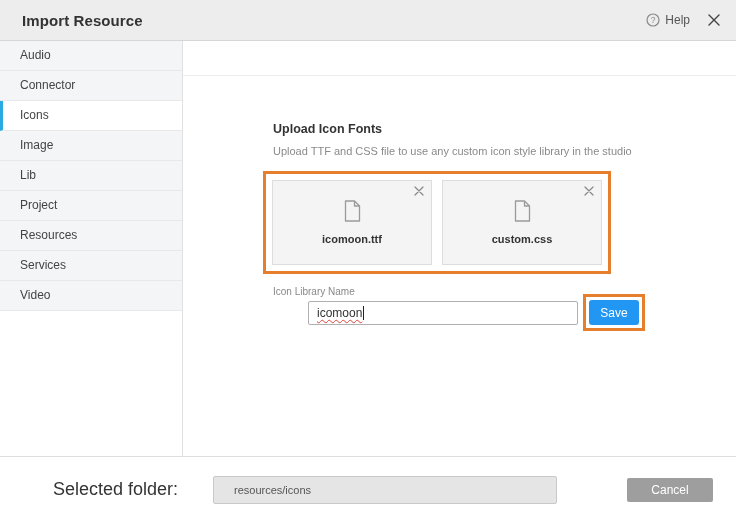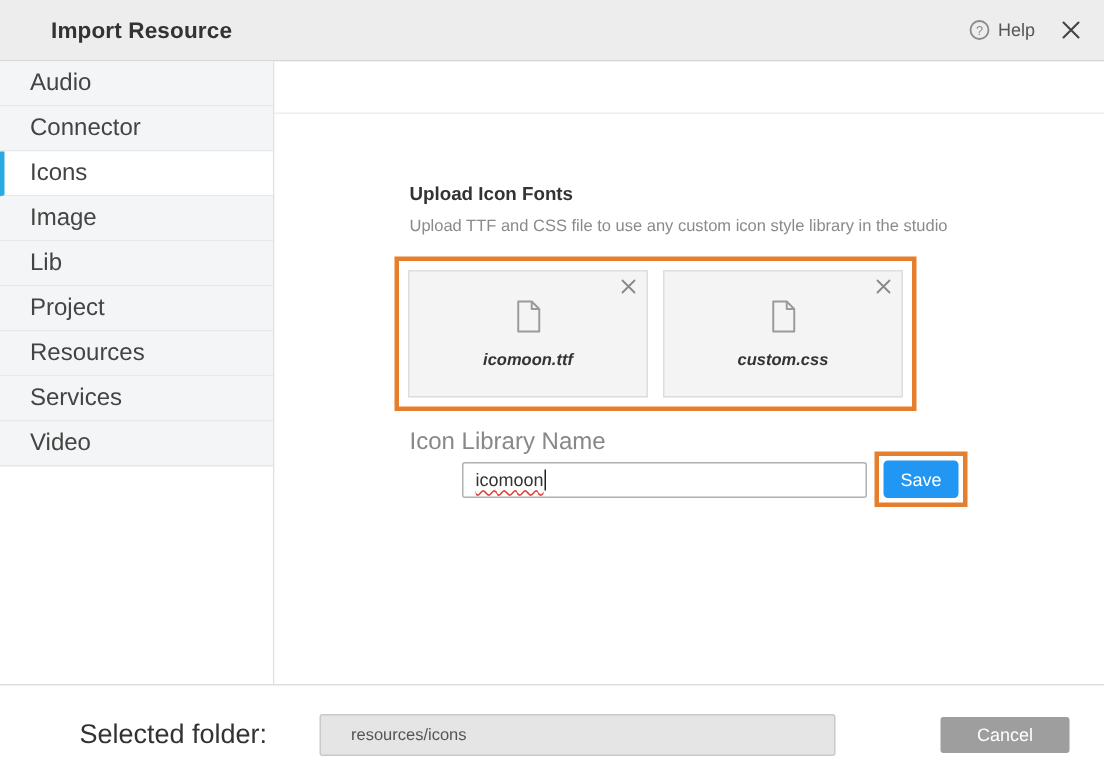--- a/index.html
+++ b/index.html
@@ -13,21 +13,21 @@
   .dialog { width: 736px; height: 511px; display: flex; flex-direction: column; background: #fff; }
 
   
   .header {
     height: 41px; flex: 0 0 41px;
     background: #ededed;
     border-bottom: 1px solid #d6d6d6;
     display: flex; align-items: center;
   }
   .header-title {
-    padding-left: 34px;
+    padding-left: 22px;
     font-size: 15px; font-weight: 700; color: #333;
     letter-spacing: 0.1px;
   }
   .header-right { margin-left: auto; display: flex; align-items: center; }
   .help-btn { display: flex; align-items: center; gap: 5px; cursor: pointer; }
   .help-icon { width: 14px; height: 14px; display: block; }
   .help-label { font-size: 12px; color: #555; }
   .close-btn { margin-left: 17px; margin-right: 15px; cursor: pointer; display: flex; align-items: center; }
   .close-btn svg { display: block; }
 
@@ -35,21 +35,21 @@
   .body { flex: 1 1 auto; display: flex; min-height: 0; }
   .sidebar {
     width: 183px; flex: 0 0 183px;
     border-right: 1px solid #e0e0e0;
     background: #ffffff;
   }
   .sidebar-item {
     height: 30px; line-height: 29px;
     background: #f4f5f6;
     border-bottom: 1px solid #e7e8e9;
-    font-size: 16px; color: #444;
+    font-size: 12px; color: #444;
     padding-left: 20px;
     cursor: pointer;
   }
   .sidebar-item.selected {
     background: #ffffff;
     border-left: 3px solid #29aae3;
     padding-left: 17px;
   }
 
   .content { flex: 1 1 auto; position: relative; background: #fff; overflow: hidden; padding-left: 80px; }
@@ -63,27 +63,27 @@
   }
   .files-highlight {
     display: inline-flex; gap: 10px; padding: 6px;
     margin-top: 14px;
   }
   .file-card {
     width: 160px; height: 85px;
     background: #f4f4f5;
     border: 1px solid #dddddd;
     position: relative;
-    display: flex; flex-direction: column; align-items: center; font-style: italic;
+    display: flex; flex-direction: column; align-items: center;
   }
   .file-remove { position: absolute; top: 5px; right: 7px; cursor: pointer; line-height: 0; }
   .file-icon { margin-top: 19px; display: block; }
   .file-name { margin-top: 7px; font-size: 11px; font-weight: 700; color: #333; }
 
-  .library-label { margin: 12px 0 0 10px; font-size: 16px; color: #888; }
+  .library-label { margin: 12px 0 0 10px; font-size: 10px; color: #888; }
   .library-row { margin: 4px 0 0 9px; display: flex; align-items: flex-start; padding-left: 36px; }
   .library-input {
     width: 270px; height: 24px;
     border: 1px solid #b0b0b0; border-radius: 2px;
     background: #fff;
     font-size: 12px; color: #333;
     padding-left: 8px;
     display: flex; align-items: center;
     cursor: text;
   }

